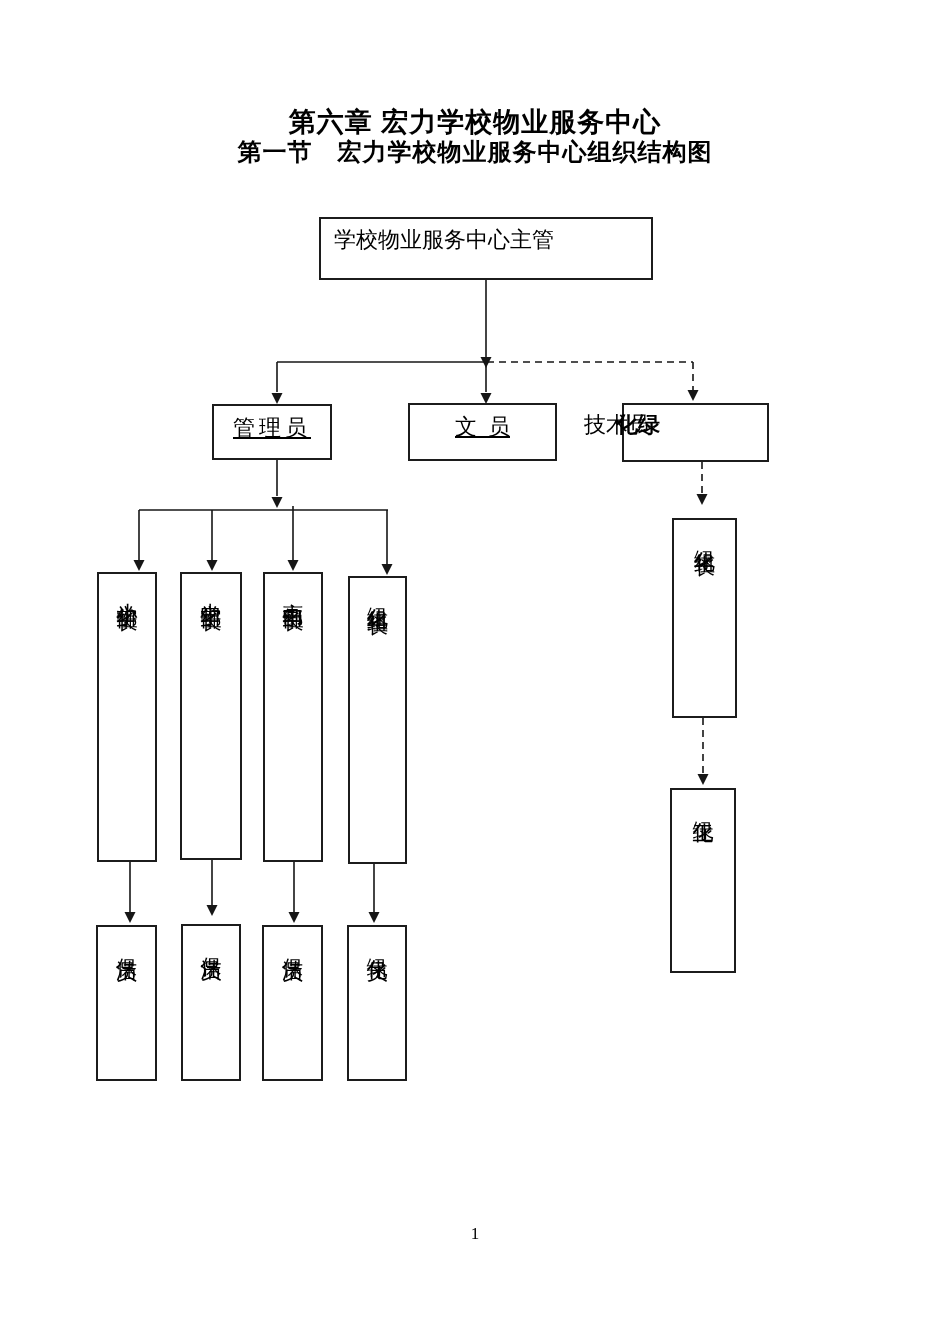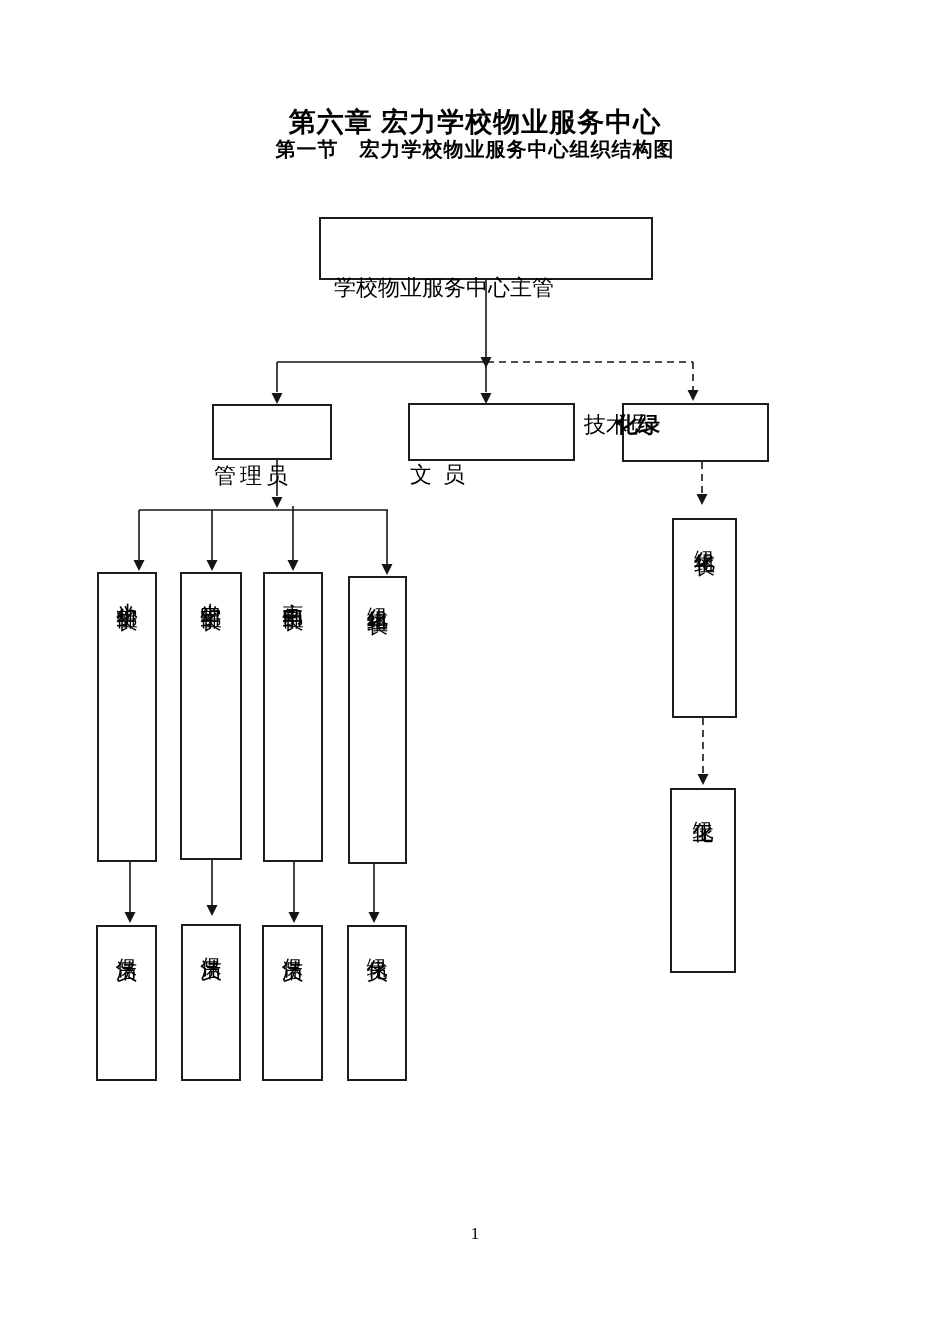--- a/index.html
+++ b/index.html
@@ -12,34 +12,34 @@
     overflow:hidden;
   }
   .title1{
     position:absolute;top:104px;left:0;width:100%;
     text-align:center;font-size:27px;font-weight:bold;
     white-space:pre;letter-spacing:1px;
     font-family:"Liberation Sans", sans-serif;
   }
   .title2{
     position:absolute;top:136px;left:0;width:100%;
-    text-align:center;font-size:20px;font-weight:bold;
+    text-align:center;font-size:24px;font-weight:bold;
     white-space:pre;letter-spacing:1px;
   }
   .box{
     position:absolute;
     border:2px solid #1c1c1c;
     background:#fff;
     box-sizing:border-box;
   }
   .hlabel{
-    font-size:22px;line-height:1.2;white-space:pre;display:block;margin-top:48px;
+    font-size:22px;line-height:1.2;white-space:pre;display:block;
   }
   .sup-label{padding:8px 0 0 13px;}
-  .center-label{padding-top:9px;letter-spacing:4px;}
+  .center-label{text-align:center;padding-top:9px;letter-spacing:4px;text-decoration:underline;}
   .vbox{display:flex;justify-content:center;}
   .vtext{
     writing-mode:vertical-lr;
     text-orientation:upright;
     font-size:21px;
     letter-spacing:2px;
     line-height:1.15;
     padding-top:12px;
     white-space:pre;
   }
@@ -102,21 +102,21 @@
   </svg>
 
   <div class="box" style="left:319px;top:217px;width:334px;height:63px;">
     <span class="hlabel sup-label">学校物业服务中心主管</span>
   </div>
 
   <div class="box" style="left:212px;top:404px;width:120px;height:56px;">
     <span class="hlabel center-label">管理员</span>
   </div>
 
-  <div class="box" style="left:408px;top:403px;width:167px;height:58px;">
+  <div class="box" style="left:408px;top:403px;width:149px;height:58px;">
     <span class="hlabel center-label" style="letter-spacing:0;">文  员</span>
   </div>
 
   <div class="box" style="left:622px;top:403px;width:147px;height:59px;"></div>
   <span class="floating-label" style="left:584px;top:414px;">技术员</span>
   <span class="floating-label" style="left:616px;top:414px;font-weight:bold;">化绿</span>
 
   <div class="box vbox" style="left:97px;top:572px;width:60px;height:290px;">
     <span class="vtext">小学部组长</span>
   </div>

